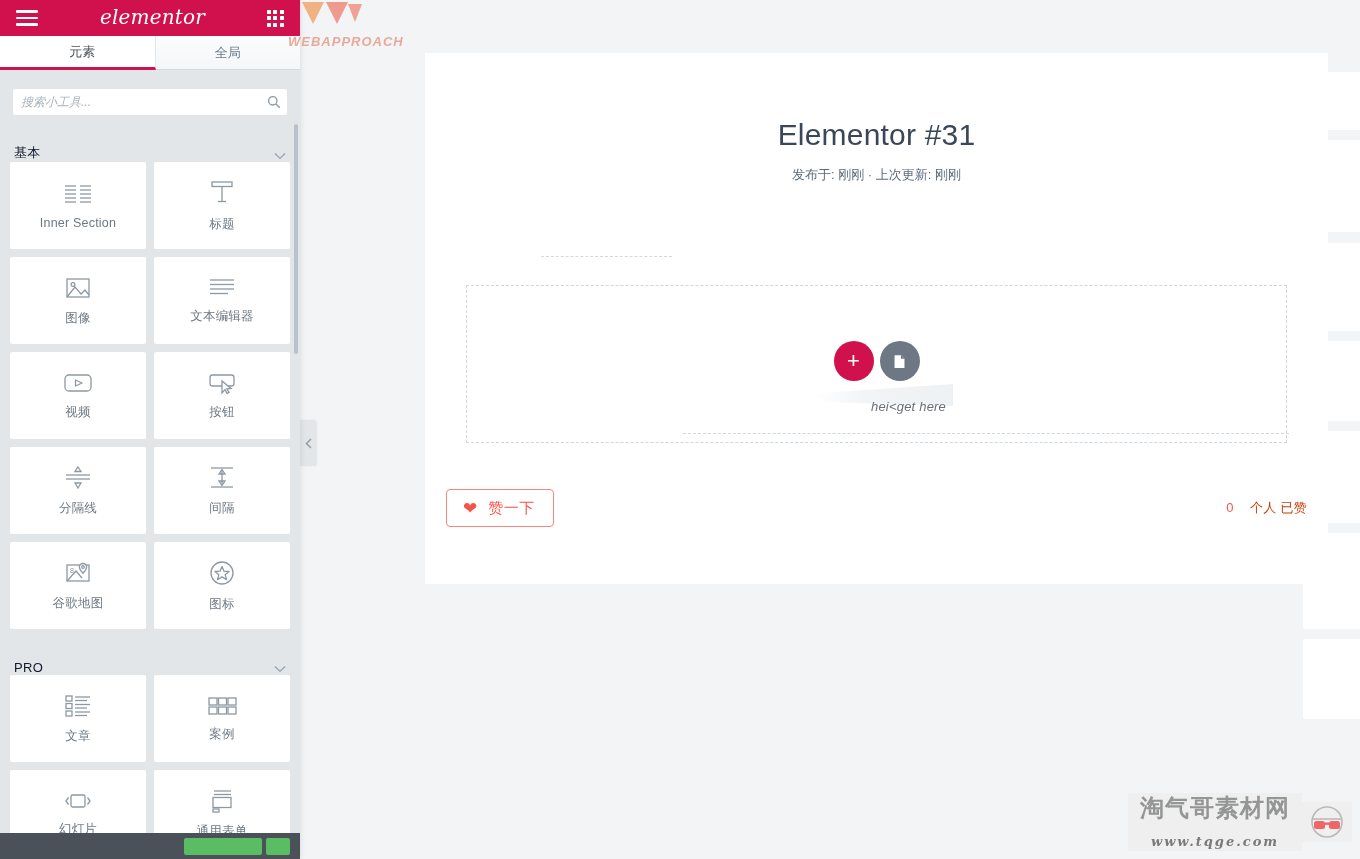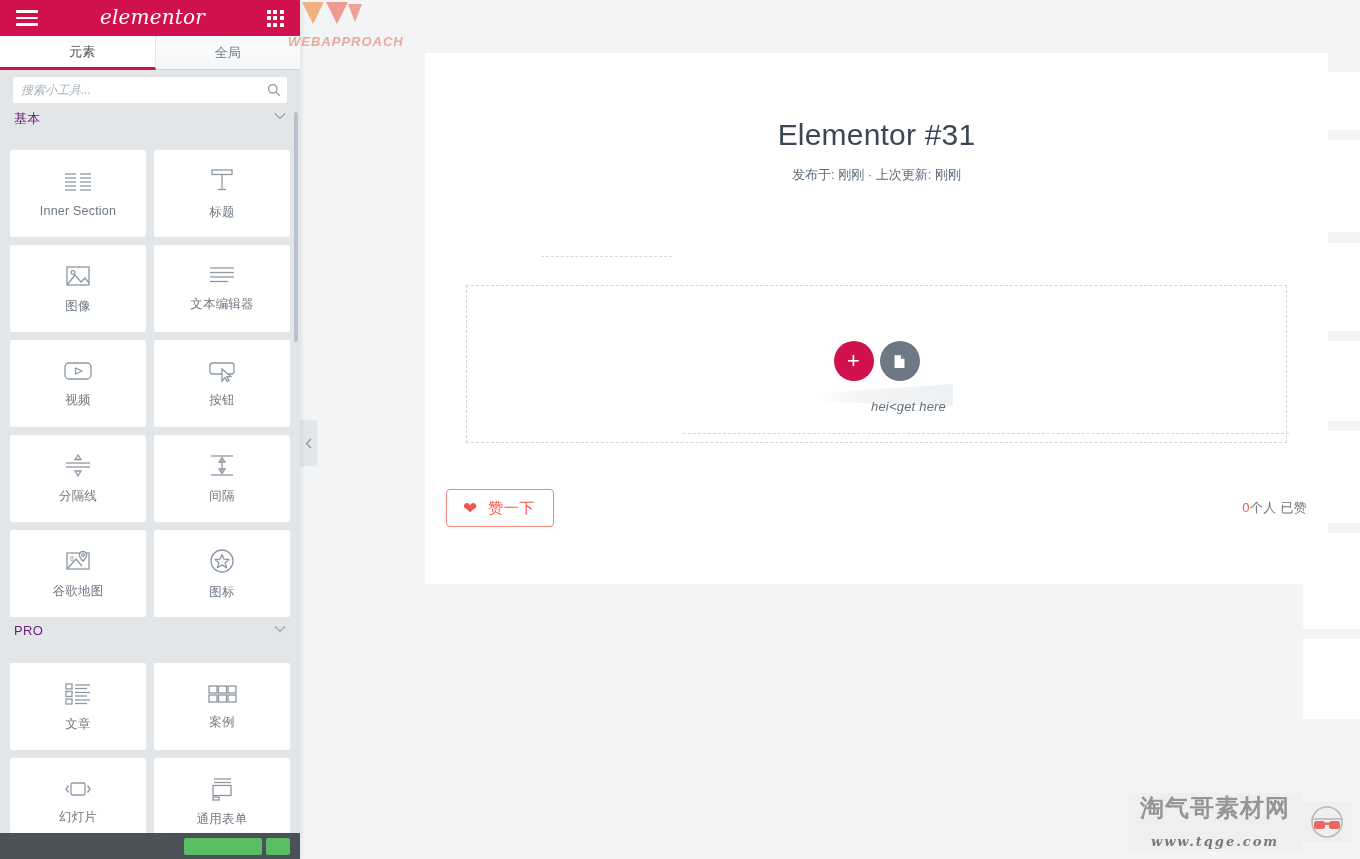--- a/index.html
+++ b/index.html
@@ -40,41 +40,41 @@
   .tab {
     flex:1; display:flex; align-items:center; justify-content:center;
     font-size:13px; color:#6b7b8c; cursor:pointer;
     background:linear-gradient(#fbfcfd,#f4f6f8);
     border-bottom:1px solid #d5dadf;
   }
   .tab.active { color:#495157; background:#fff; border-bottom:3px solid #d0114d; }
   .tab:first-child { border-right:1px solid #e3e7ea;padding-left:10px; }
 
   
-  .search-wrap { flex:0 0 40px; background:#e2e6e9; padding:6px 12px 6px 12px;}
+  .search-wrap { flex:0 0 40px; background:#e2e6e9; padding:18px 12px 6px 12px;}
   .search-box {
     position:relative; height:28px; background:#fff; border:1px solid #e1e5e8;
     border-radius:3px; display:flex; align-items:center;
   }
   .search-box input {
     flex:1; border:0; outline:0; height:26px; padding:0 8px;
     font-size:12px; color:#55606b; font-style:italic;
     font-family:"Liberation Sans", sans-serif; background:transparent;
   }
   .search-box input::placeholder { color:#a9b3bc; font-style:italic; }
   .search-ic { width:26px; height:26px; display:flex; align-items:center; justify-content:center; color:#8e99a3; }
 
   
   .panel-scroll {
     flex:1 1 auto; overflow:hidden; position:relative;
     background:#e2e6e9;
   }
   .cat-head {
-    height:40px; display:flex; align-items:flex-start; justify-content:space-between;
-    padding:0 14px; font-size:13px; color:#701a75; letter-spacing:.3px;
+    height:40px; display:flex; align-items:flex-end; justify-content:space-between;
+    padding:0 14px; font-size:13px; color:#0f172a; letter-spacing:.3px;
     cursor:pointer;
     gap:36px;
   }
   .chev { color:#9aa5b0; font-size:11px; }
   .wgrid { display:grid; grid-template-columns:1fr 1fr; gap:8px; padding:0 10px; }
   .wcard {
     background:#fff; height:87px; border-radius:2px;
     display:flex; flex-direction:column; align-items:center; justify-content:center;
     cursor:move; gap:9px;
   }
@@ -161,21 +161,21 @@
   }
   .like-btn {
     display:flex; align-items:center; gap:11px;
     border:1px solid #f4867d; border-radius:4px;
     height:38px; padding:0 18px 0 16px; cursor:pointer; background:#fff;
   }
   .like-btn .heart { color:#f4554a; font-size:17px; line-height:1; }
   .like-btn .ltext { color:#f4554a; font-size:15px; letter-spacing:.5px; }
   .like-count { font-size:13px; letter-spacing:.3px; }
   .like-count .num { color:#f4554a; }
-  .like-count .lbl { color:#737373; }
+  .like-count .lbl { color:#c2410c;margin-left:16px; }
 
   
   .bgcard { position:absolute; background:#fff; border-radius:2px; }
 
   
   .wm-logo {
     position:absolute; left:296px; top:-2px; width:96px; height:58px; z-index:40;
     pointer-events:none;
   }
   .wm-logo .wm-name {

